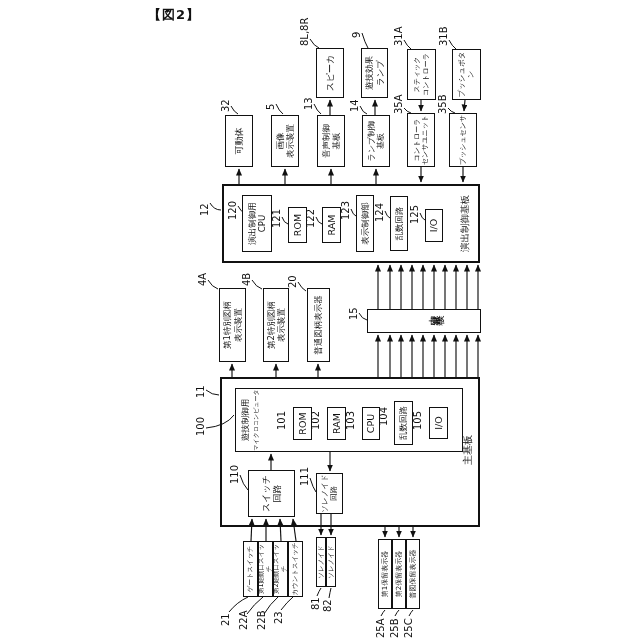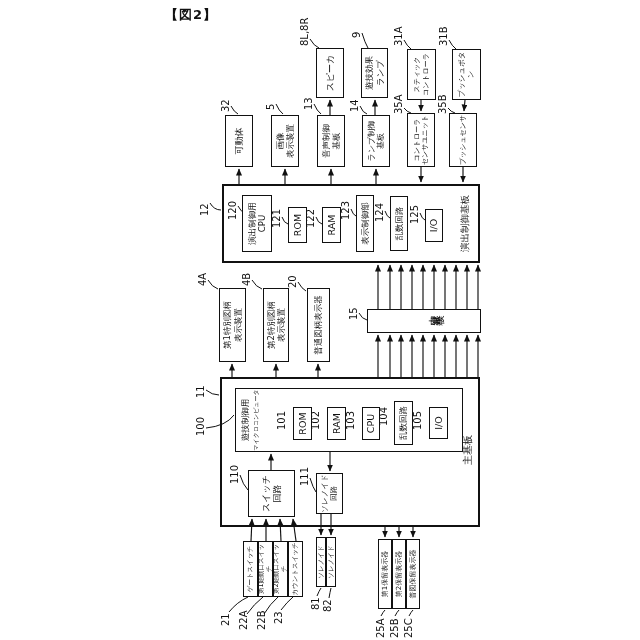--- a/index.html
+++ b/index.html
@@ -1,18 +1,18 @@
 <!DOCTYPE html>
 <html><head>
 <meta charset="utf-8">
 <style>
   html,body{margin:0;padding:0;}
   body{width:640px;height:640px;background:#ffffff;position:relative;overflow:hidden;
        font-family:"DejaVu Sans",sans-serif;color:#111;}
-  #figlabel{position:absolute;left:148px;top:6px;font-size:13px;font-weight:bold;letter-spacing:1px;margin-left:17px;}
+  #figlabel{position:absolute;left:148px;top:6px;font-size:13px;font-weight:bold;letter-spacing:1px;}
   .rot{position:absolute;left:0;top:0;width:640px;height:640px;transform:rotate(-90deg);}
   .box{position:absolute;box-sizing:border-box;border:1.4px solid #111;background:#fff;
        display:flex;align-items:center;justify-content:center;text-align:center;
        white-space:pre-line;line-height:1.18;color:#111;}
   .board{background:transparent;border-width:2px;}
   .thin{border-width:1.1px;}
   .blabel{position:absolute;color:#111;text-align:center;white-space:nowrap;}
   .ref{position:absolute;color:#111;font-size:10px;white-space:nowrap;}
   .vert{writing-mode:vertical-rl;text-orientation:upright;letter-spacing:2px;}
   svg{position:absolute;left:0;top:0;}

